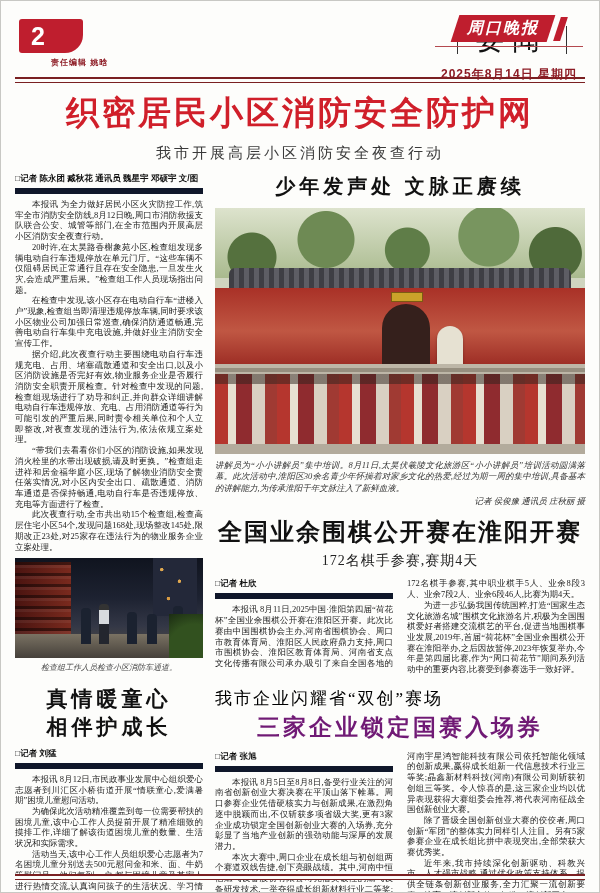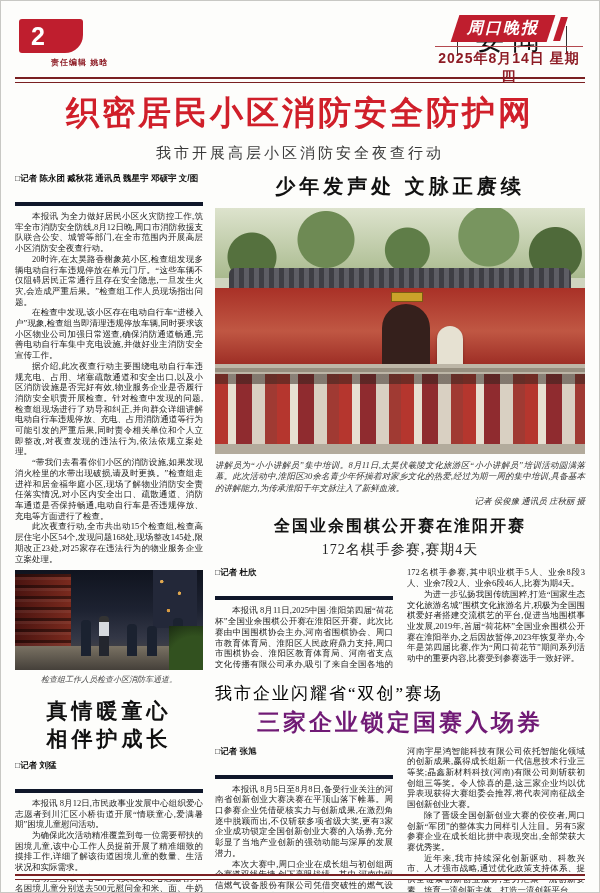--- a/index.html
+++ b/index.html
@@ -16,34 +16,34 @@
   .section-wrap{position:absolute;left:7px;right:0;top:8px;text-align:right;}
   .vbar{display:inline-block;width:1px;height:28px;background:#333;vertical-align:middle;margin:0 18px;}
   .section-title{display:inline-block;font-size:28px;letter-spacing:8px;color:#111;vertical-align:middle;}
   .masthead{position:absolute;right:2px;top:2px;width:148px;text-align:center;}
   .logo-band{display:flex;align-items:center;justify-content:center;padding-bottom:4px;
              border-bottom:1px solid #b4494f;}
   .logo-para{background:#bf1e2e;transform:skewX(-18deg);padding:3px 12px;}
   .logo-text{display:inline-block;transform:skewX(18deg);color:#fff;font-weight:bold;font-size:16px;
              font-style:italic;letter-spacing:2px;font-family:"Liberation Sans",sans-serif;}
   .logo-slash{width:7px;height:24px;background:#bf1e2e;transform:skewX(-18deg);margin-left:6px;}
-  .dateline{margin-top:3px;font-size:14px;color:#8d1b24;font-weight:bold;letter-spacing:1px;
+  .dateline{margin-top:19px;font-size:12px;color:#8d1b24;font-weight:bold;letter-spacing:1px;
             font-family:"Liberation Sans",sans-serif;}
   .rule{margin:6px 14px 0;height:3px;border-top:2px solid #7a2022;border-bottom:1px solid #7a2022;}
   
   .lead-head{text-align:center;margin:8px 14px 0;}
   .lead-title{font-family:"Liberation Sans",sans-serif;font-size:33px;font-weight:bold;color:#d01f2a;
               letter-spacing:3px;margin:4px 0 8px;}
   .lead-sub{font-size:15px;color:#3a3a3a;letter-spacing:3px;margin:0 0 10px;}
   
   .cols{display:flex;gap:12px;margin:4px 14px 0;align-items:flex-start;}
   .col-left{width:188px;flex:none;}
   .col-right{flex:1;min-width:0;}
   .byline{font-family:"Liberation Sans",sans-serif;font-size:8.5px;font-weight:bold;color:#111;
-          border-bottom:4px solid #0f172a;padding-bottom:17px;margin-bottom:5px;}
+          border-bottom:6px solid #0f172a;padding-bottom:3px;margin-bottom:5px;}
   .body p{font-size:8.5px;line-height:1.26;text-align:justify;text-indent:2em;margin:0;}
   
   .photo-night{position:relative;width:100%;height:100px;margin-top:6px;overflow:hidden;
     background:linear-gradient(180deg,#10141f 0%,#1d2231 40%,#333746 68%,#5c5548 100%);}
   .pn-truck{position:absolute;left:0;top:4px;width:56px;height:82px;
     background:repeating-linear-gradient(180deg,rgba(0,0,0,.45) 0 3px,rgba(255,255,255,.06) 3px 6px,transparent 6px 11px),
                linear-gradient(90deg,#4a1410,#7a2a1e);}
   .pn-building{position:absolute;right:6px;top:0;width:44px;height:58px;background:#232839;
     background-image:radial-gradient(circle at 20% 20%,#e0a84f 0 1.5px,transparent 2px),
                      radial-gradient(circle at 60% 40%,#e0a84f 0 1.5px,transparent 2px),
@@ -81,21 +81,21 @@
     border-radius:13px 13px 4px 4px;box-shadow:0 2px 3px rgba(0,0,0,.3);}
   .pt-steps{position:absolute;top:156px;left:0;right:0;height:16px;
     background:repeating-linear-gradient(180deg,#bdb6a7 0 4px,#968e7f 4px 8px);}
   .pt-crowd{position:absolute;left:0;right:0;bottom:0;height:80px;
     background:linear-gradient(180deg,rgba(45,34,28,.5) 0 10px,transparent 10px),
       repeating-linear-gradient(90deg,#b5362e 0 13px,#e7e0d2 13px 21px,#8f2b2f 21px 37px,#d9d0c2 37px 50px,#a03a33 50px 62px);}
   .pt-paving{position:absolute;left:0;right:0;bottom:0;height:10px;background:#b3ab9c;}
   .caption-wide{font-size:8.5px;color:#333;text-align:justify;line-height:1.35;font-style:italic;margin:0 0 2px;}
   .caption-credit{font-size:8.5px;color:#333;text-align:right;font-style:italic;margin:0 0 8px;}
   
-  .go-head{font-family:"Liberation Sans",sans-serif;text-align:center;font-size:16px;font-weight:bold;
+  .go-head{font-family:"Liberation Sans",sans-serif;text-align:center;font-size:24px;font-weight:bold;
            letter-spacing:2px;margin:8px 0 4px;color:#111;}
   .go-sub{text-align:center;font-size:14px;color:#222;margin:0 0 8px;letter-spacing:1px;}
   .twocol{column-count:2;column-gap:14px;}
   .kicker{font-size:17px;color:#000000;margin:12px 0 2px;letter-spacing:2px;}
   .innov-head{font-family:"Liberation Sans",sans-serif;text-align:center;font-size:23px;font-weight:bold;
               letter-spacing:3px;margin:2px 0 8px;color:#701a75;}
   .bottom-rule{position:absolute;left:14px;right:14px;bottom:12px;height:3px;background:#fdfdfb;
                border-top:2px solid #7a2022;border-bottom:1px solid #7a2022;}
 </style>
 </head>

